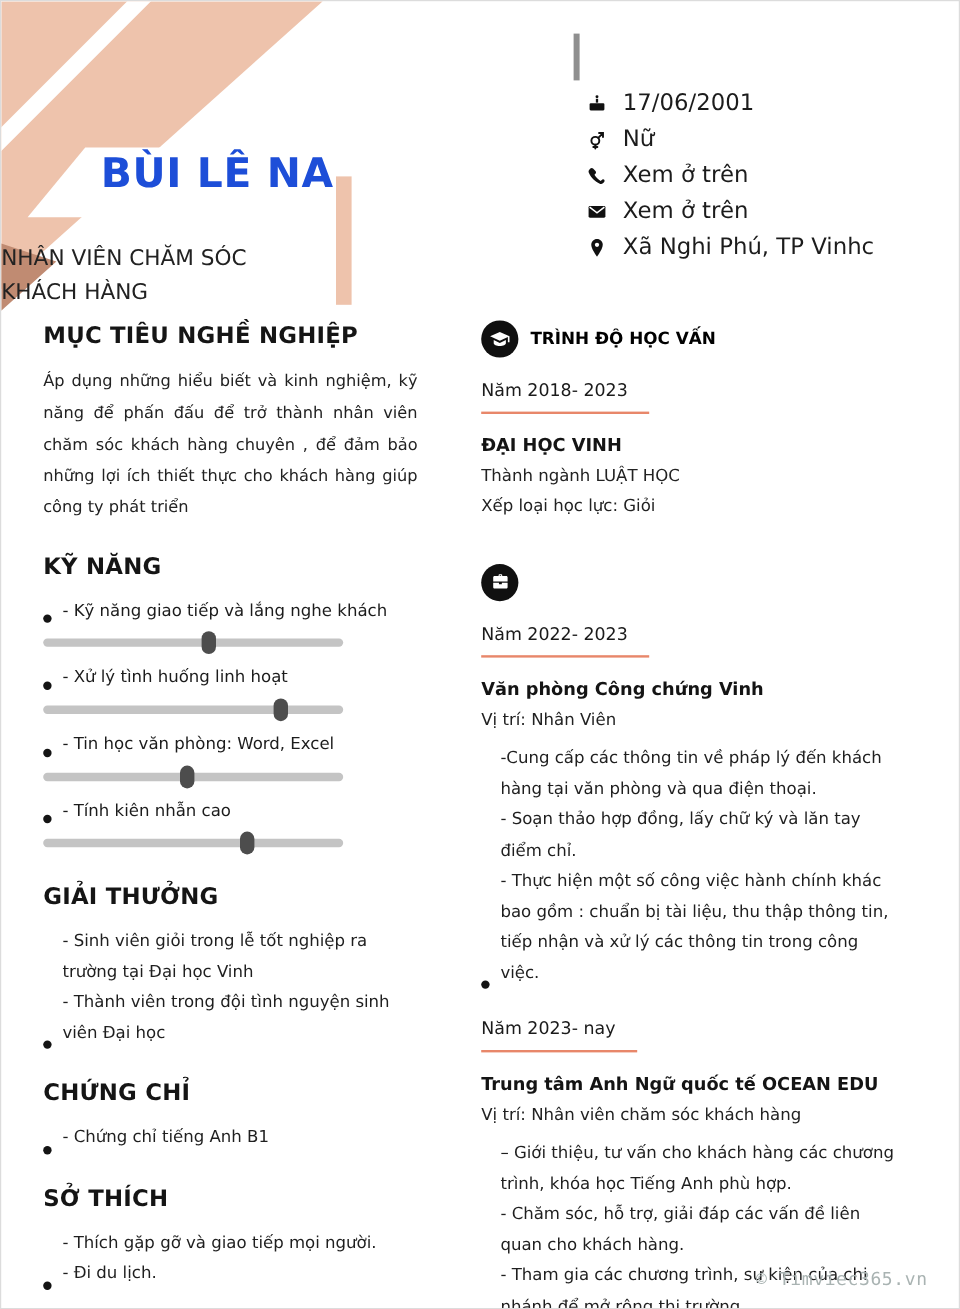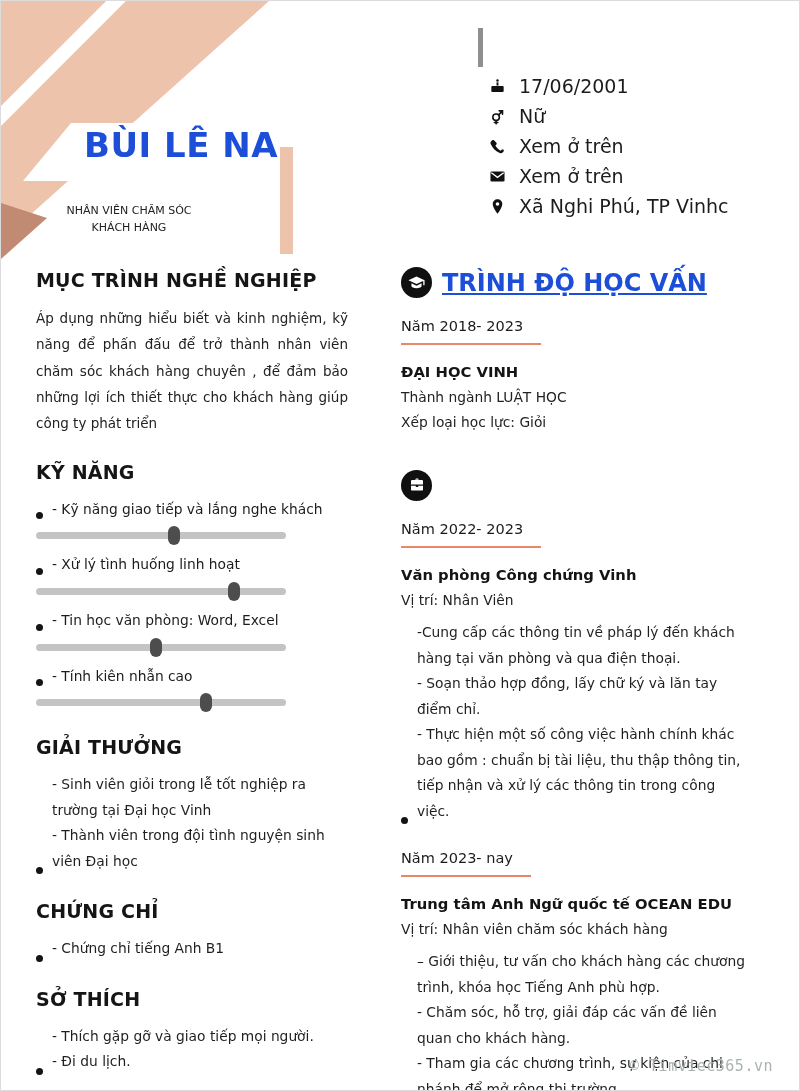--- a/index.html
+++ b/index.html
@@ -4,21 +4,21 @@
 <style>
   * { margin:0; padding:0; box-sizing:border-box; }
   html,body { width:800px; height:1091px; }
   body { font-family:"DejaVu Sans","Liberation Sans",sans-serif; background:#ffffff; color:#1c1c1c; }
   .page { position:relative; width:800px; height:1091px; overflow:hidden; background:#fff; border:1px solid #dcdcdc; }
 
   .deco { position:absolute; left:0; top:0; }
   .gray-bar { position:absolute; left:477px; top:27px; width:5px; height:39px; background:#8f8f8f; }
 
   .name { position:absolute; top:124px; left:0; width:277px; text-align:right; font-size:34px; font-weight:700; color:#1d4ed8; letter-spacing:.5px; }
-  .role { position:absolute; top:201px; left:0; width:256px; text-align:center; font-size:11px; line-height:1.55; white-space:pre-line; color:#222; }
+  .role { position:absolute; top:201px; left:0; width:256px; text-align:left; font-size:18px; line-height:1.55; white-space:pre-line; color:#222; }
 
   .contact { position:absolute; left:487px; top:70px; list-style:none; }
   .contact li { display:flex; align-items:center; gap:13px; height:30px; font-size:19px; }
   .cicon { width:18px; height:18px; flex:none; display:flex; align-items:center; justify-content:center; }
 
   .col-left { position:absolute; left:35px; top:268px; width:312px; }
   .col-right { position:absolute; left:400px; top:266px; width:346px; }
 
   .lh { font-size:19px; font-weight:700; color:#151515; letter-spacing:.2px; }
   .objective { margin-top:14px; font-size:13.5px; line-height:1.95; text-align:justify; color:#222; }
@@ -31,21 +31,21 @@
   .slider { position:relative; width:250px; height:7px; border-radius:4px; background:var(--slider_track,#c4c4c4); margin-top:13px; }
   .thumb { position:absolute; top:-6px; left:50%; width:12px; height:19px; border-radius:6px; background:var(--slider_thumb,#4d4d4d); }
   .btext { white-space:pre-line; font-size:13.8px; line-height:1.85; color:#1f1f1f; }
   .sec-awards { margin-top:30px; }
   .sec-awards .brow, .sec-cert .brow, .sec-hob .brow { margin-top:14px; }
   .sec-cert { margin-top:26px; }
   .sec-hob { margin-top:26px; }
 
   .rhead { display:flex; align-items:center; gap:10px; }
   .circle { width:31px; height:31px; border-radius:50%; background:#101010; display:flex; align-items:center; justify-content:center; flex:none; }
-  .rh { font-size:24px; font-weight:700; color:#1d4ed8;text-decoration:underline; }
+  .rh { font-size:14px; font-weight:700; color:#000000; }
   .period { display:inline-block; margin-top:20px; font-size:14.5px; color:#1b1b1b; padding:0 18px 9px 0; border-bottom:2px solid var(--divider,#e8876a); }
   .org { margin-top:18px; font-size:14.8px; font-weight:700; color:#141414; }
   .rline { margin-top:9px; font-size:13.8px; color:#222; }
   .entry-details { margin-top:12px; }
   .sec-exp { margin-top:40px; }
   .entry2 { margin-top:6px; }
 
   .footer { position:absolute; right:26px; bottom:15px; font-family:"DejaVu Sans Mono","Liberation Mono",monospace; font-size:15px; color:#a9b3b2; letter-spacing:.5px; }
 </style>
 </head>
@@ -111,21 +111,21 @@
             <circle cx="8" cy="5.7" r="1.7" fill="#fff"></circle>
           </svg>
       </span>
       <span>Xã Nghi Phú, TP Vinhc</span>
     </li>
   </ul>
 
   <div class="col-left">
 
     <section>
-      <h2 class="lh">MỤC TRÌNH NGHỀ NGHIỆP</h2>
+      <h2 class="lh">MỤC TIÊU NGHỀ NGHIỆP</h2>
       <p class="objective">Áp dụng những hiểu biết và kinh nghiệm, kỹ năng để phấn đấu để trở thành nhân viên chăm sóc khách hàng chuyên , để đảm bảo những lợi ích thiết thực cho khách hàng giúp công ty phát triển</p>
     </section>
 
     <section class="sec-skills">
       <h2 class="lh">KỸ NĂNG</h2>
       <div class="skills-list">
         <div class="skill">
           <div class="brow">
               <span class="dot"></span>
               <span>- Kỹ năng giao tiếp và lắng nghe khách</span>

